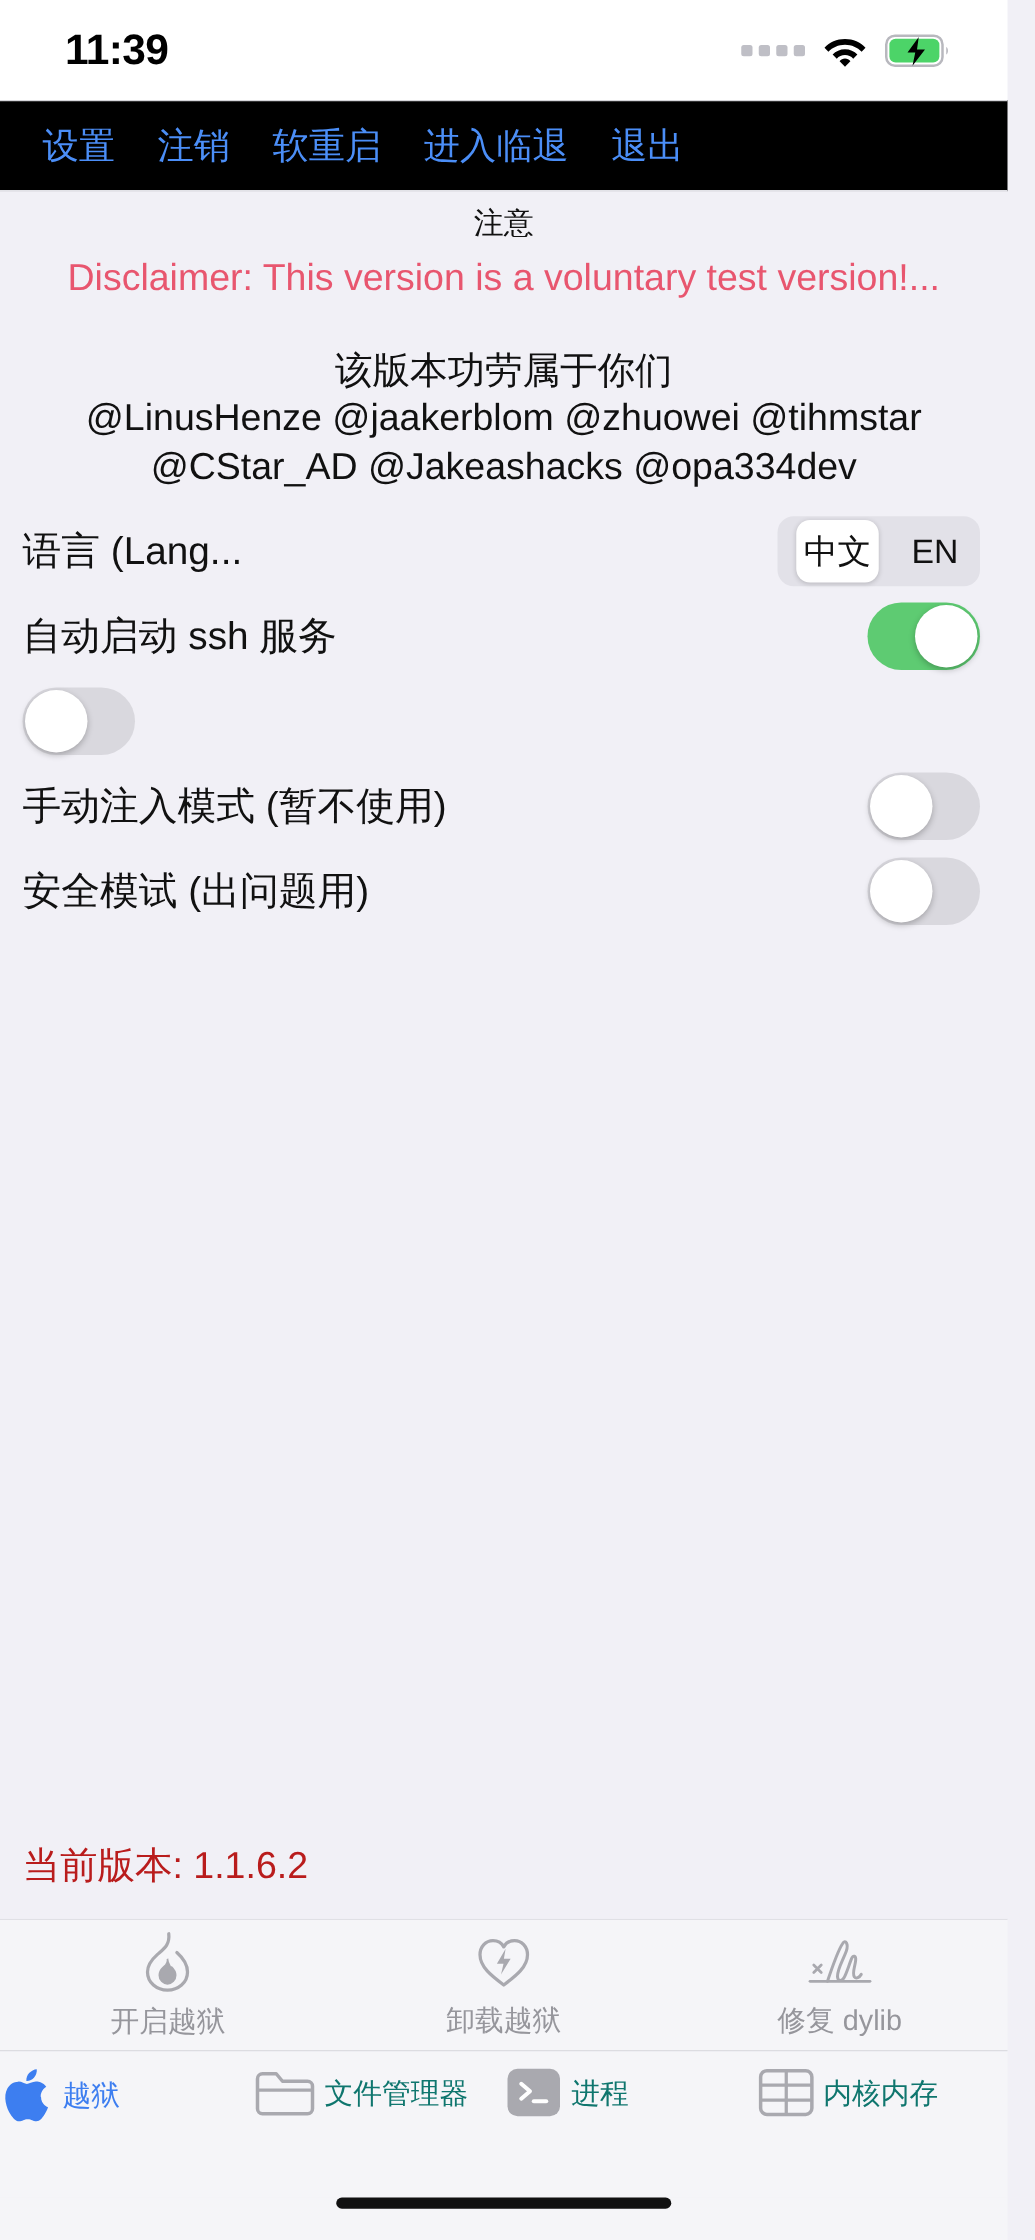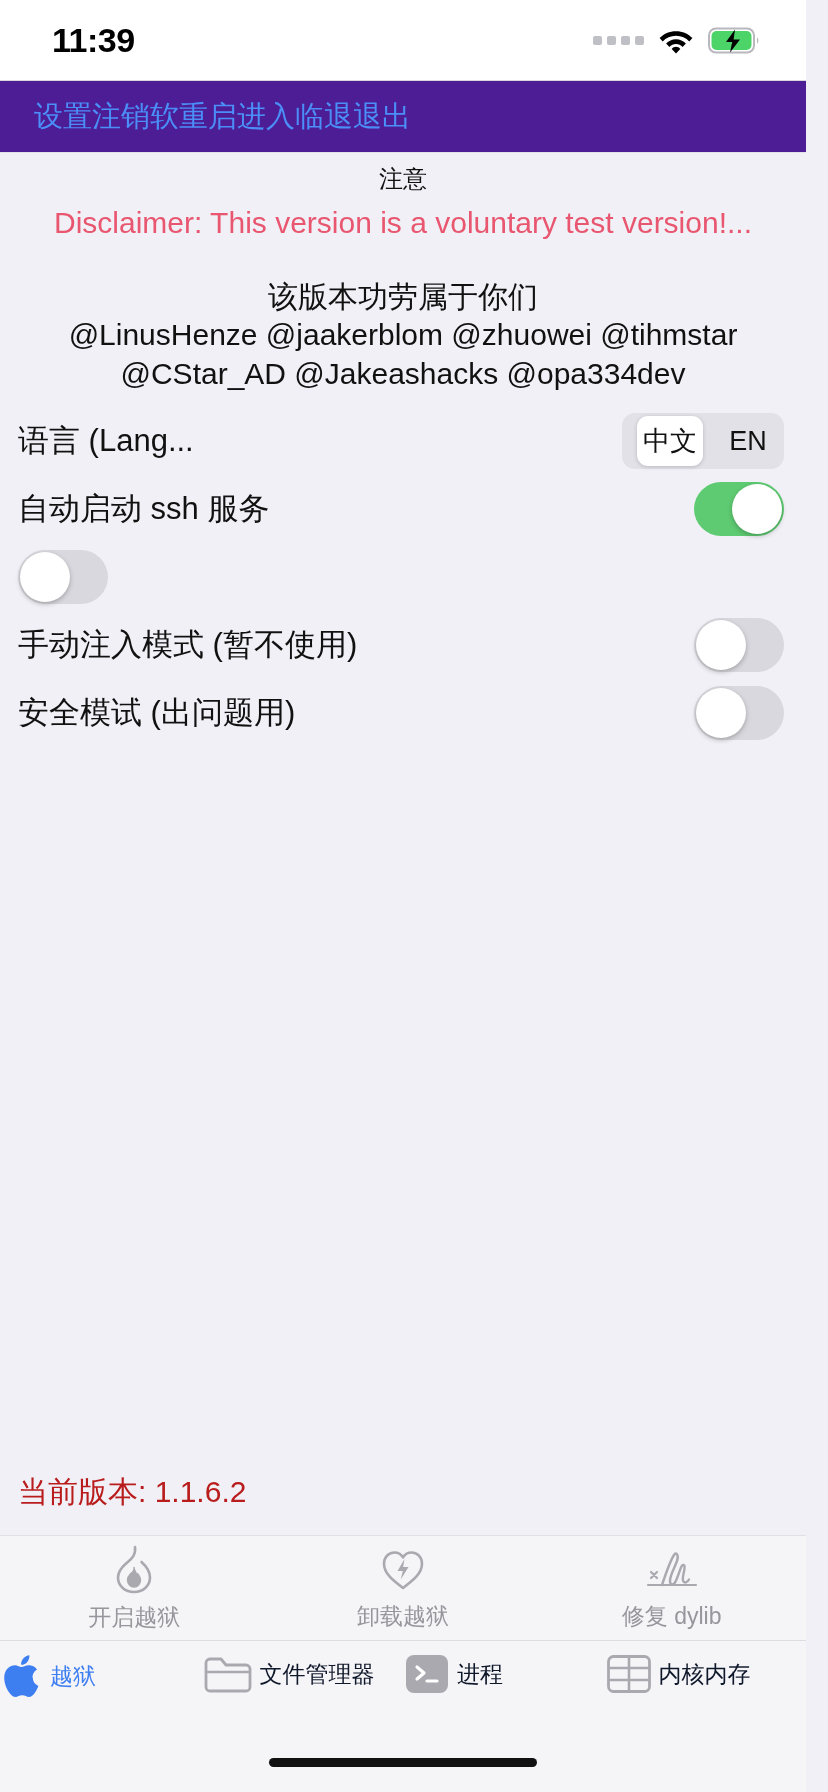--- a/index.html
+++ b/index.html
@@ -46,25 +46,26 @@
     width: 9px; height: 9px;
     border-radius: 2px;
     background: #bfbfc6;
   }
   .wifi-icon { display: block; }
   .battery-icon { display: block; }
 
   
   .navbar {
     height: 73px;
-    background: #4c1d95;
+    background: #000000;
     border-top: 1px solid #d6d6db;
     border-bottom: 1px solid #e2e2e7;
     display: flex;
     align-items: center;
+    gap: 34px;
     padding: 0 34px;
     flex: none;
   }
   .nav-btn {
     font-size: 29px;
     color: #4b8ef7;
     white-space: nowrap;
     cursor: pointer;
   }
 
@@ -211,21 +212,21 @@
   }
   .tab {
     flex: 1;
     display: flex;
     flex-direction: row;
     align-items: center;
     justify-content: flex-start;
     gap: 6px;
     cursor: pointer;
   }
-  .tab-label { font-size: 23px; color: #0f172a; }
+  .tab-label { font-size: 23px; color: #0f766e; }
   .tab.active .tab-label { color: #3d7ef0; }
 
   .home-indicator-wrap {
     height: 34px;
     background: #f5f5f8;
     display: flex;
     align-items: flex-start;
     justify-content: center;
     flex: none;
   }

